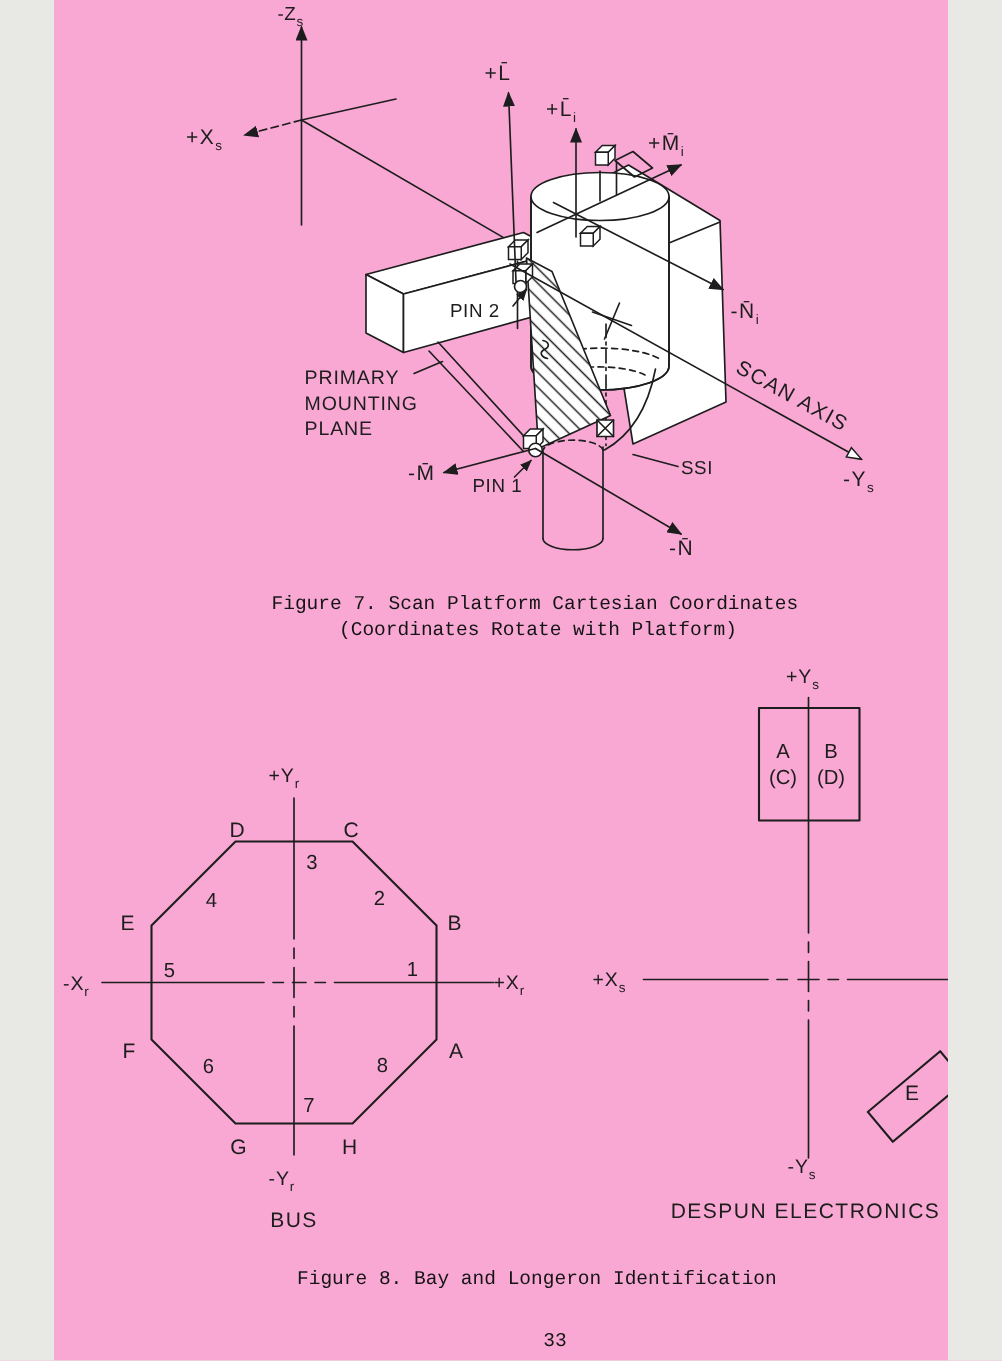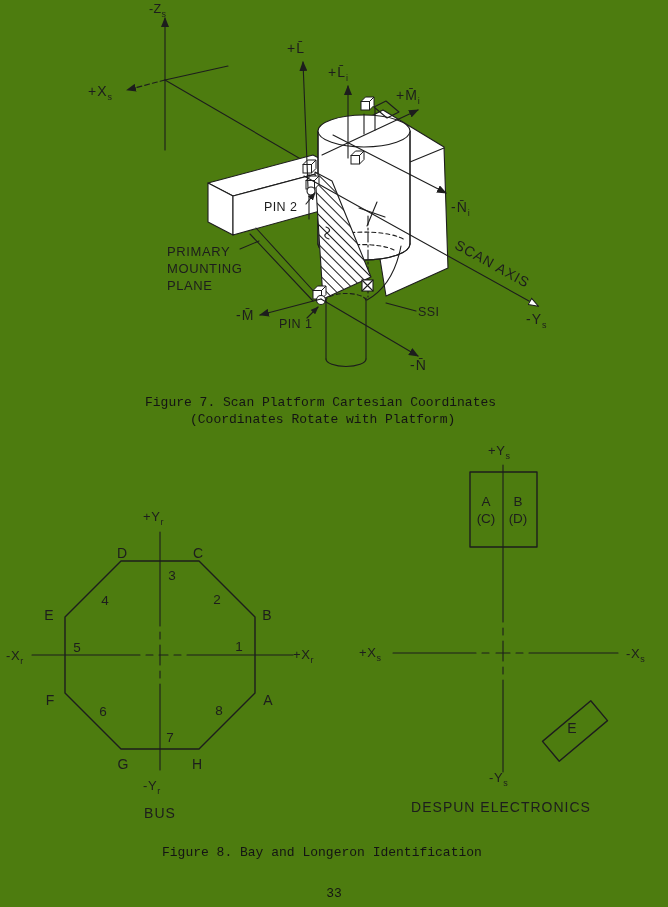--- a/index.html
+++ b/index.html
@@ -1,16 +1,16 @@
 <!DOCTYPE html>
 <html><head>
 <meta charset="utf-8">
 <style>
   html,body{margin:0;padding:0;background:#e8e8e4;}
-  .page{position:relative;width:668px;height:907px;margin:0 auto;background:#4d7c0f;overflow:hidden;}
+  .page{position:relative;width:596px;height:907px;margin:0 auto;background:#f9a8d4;overflow:hidden;}
   svg{display:block}
   .ink{stroke:#1d1d1d;fill:none;stroke-width:1.1;stroke-linecap:round;stroke-linejoin:round}
   .thick{stroke-width:1.4}
   .wfill{fill:#ffffff;stroke:#1d1d1d;stroke-width:1.1;stroke-linejoin:round}
   .lbl{font-family:"Liberation Sans",sans-serif;font-size:12.5px;fill:#1d1d1d;letter-spacing:.4px}
   .lbl2{font-family:"Liberation Sans",sans-serif;font-size:13px;fill:#1d1d1d;letter-spacing:.6px}
   .big{font-size:14px;letter-spacing:1px}
   .sub{font-size:9px}
   .ltr{font-family:"Liberation Sans",sans-serif;font-size:14px;fill:#1d1d1d;text-anchor:middle;dominant-baseline:central}
   .num{font-family:"Liberation Sans",sans-serif;font-size:13.5px;fill:#1d1d1d;text-anchor:middle;dominant-baseline:central}

